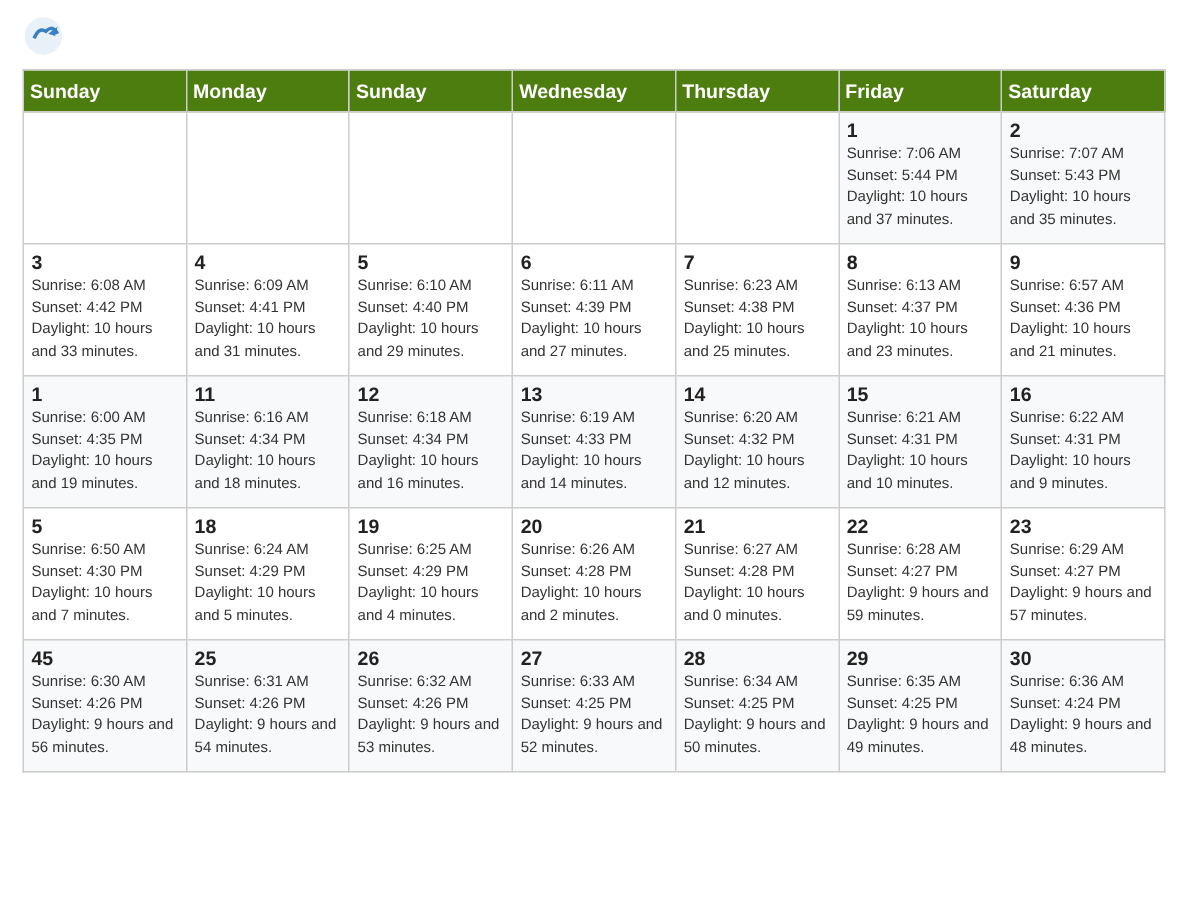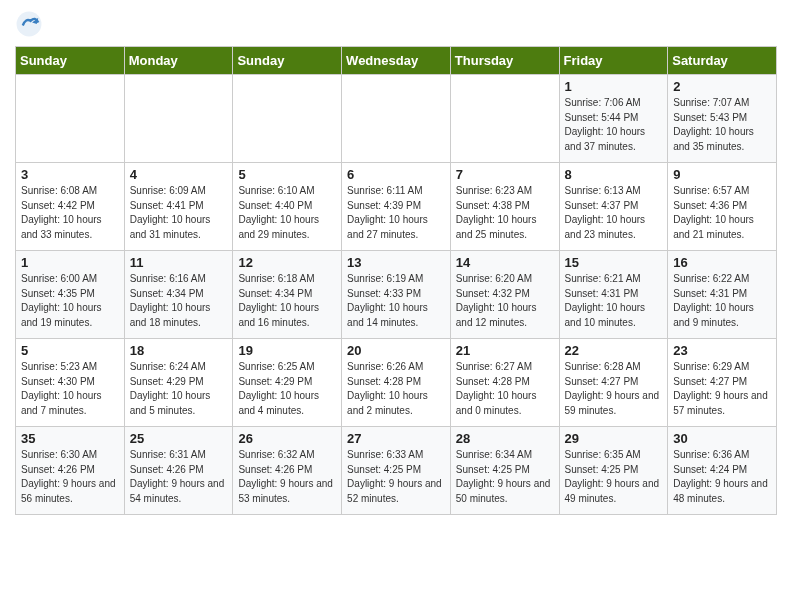--- a/index.html
+++ b/index.html
@@ -160,21 +160,21 @@
           <td>
             <span class="day-num">16</span>
             <div class="day-info">Sunrise: 6:22 AM
 Sunset: 4:31 PM
 Daylight: 10 hours and 9 minutes.</div>
           </td>
         </tr>
         <tr>
           <td>
             <span class="day-num">5</span>
-            <div class="day-info">Sunrise: 5:23 AM
+            <div class="day-info">Sunrise: 6:50 AM
 Sunset: 4:30 PM
 Daylight: 10 hours and 7 minutes.</div>
           </td>
           <td>
             <span class="day-num">18</span>
             <div class="day-info">Sunrise: 6:24 AM
 Sunset: 4:29 PM
 Daylight: 10 hours and 5 minutes.</div>
           </td>
           <td>
@@ -203,21 +203,21 @@
           </td>
           <td>
             <span class="day-num">23</span>
             <div class="day-info">Sunrise: 6:29 AM
 Sunset: 4:27 PM
 Daylight: 9 hours and 57 minutes.</div>
           </td>
         </tr>
         <tr>
           <td>
-            <span class="day-num">35</span>
+            <span class="day-num">45</span>
             <div class="day-info">Sunrise: 6:30 AM
 Sunset: 4:26 PM
 Daylight: 9 hours and 56 minutes.</div>
           </td>
           <td>
             <span class="day-num">25</span>
             <div class="day-info">Sunrise: 6:31 AM
 Sunset: 4:26 PM
 Daylight: 9 hours and 54 minutes.</div>
           </td>

